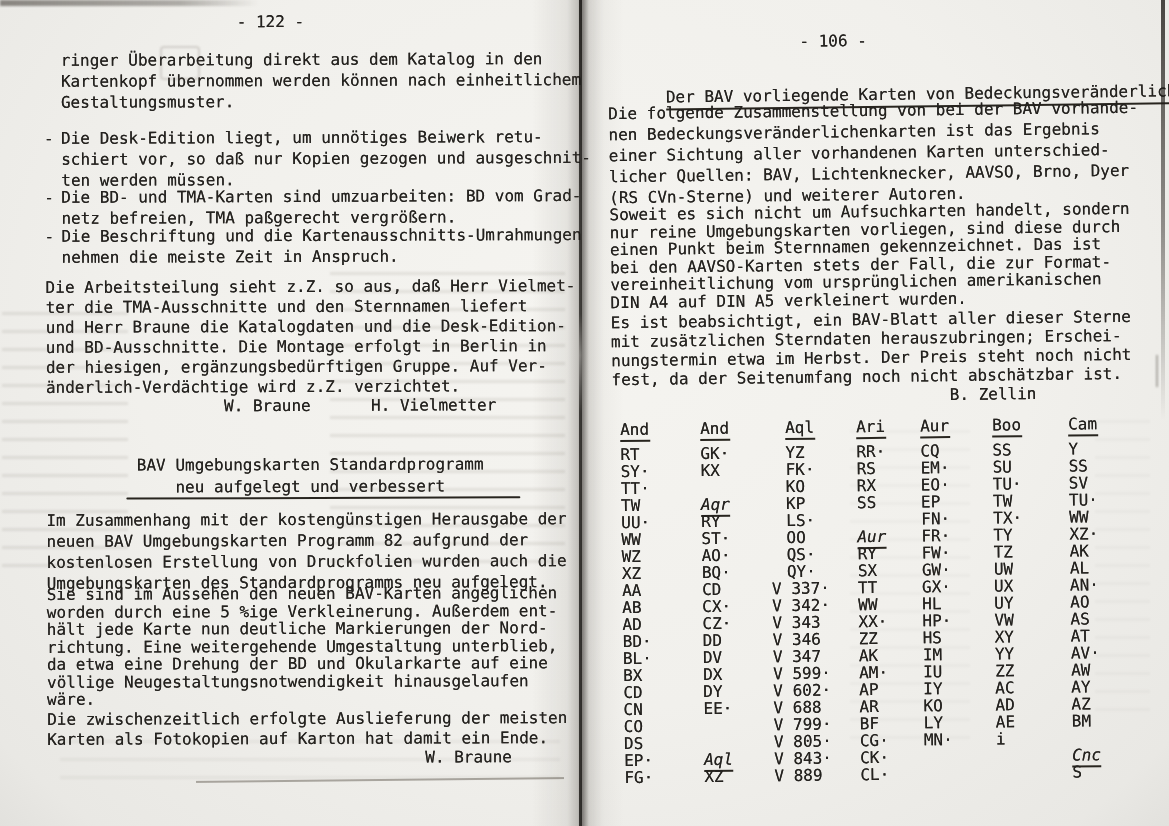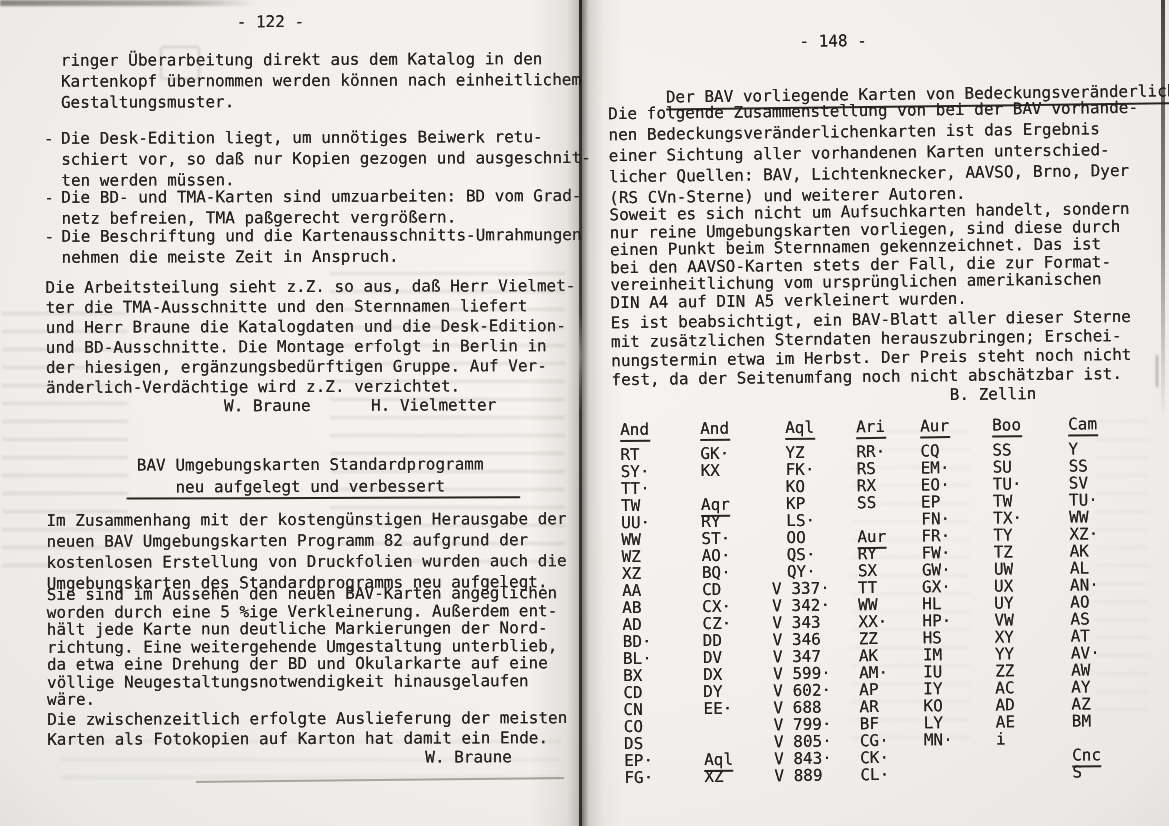--- a/index.html
+++ b/index.html
@@ -16,21 +16,21 @@
   .tw{font-size:16px;white-space:pre;text-shadow:0 0 0.5px rgba(36,34,31,0.85);}
   .blk{position:absolute;}
   .line{position:relative;}
   .dash{position:absolute;left:-17px;top:0;}
   .heading-wrap{position:absolute;text-align:center;}
   .rule{position:absolute;background:#28251f;height:2px;border-radius:1px;}
   .u{border-bottom:2px solid #28251f;padding-bottom:2px;}
   .col{position:absolute;}
   .colhdr span{border-bottom:2px solid #28251f;padding:0 1px 1px 0;}
   .cell{height:17px;line-height:17px;font-size:16px;white-space:pre;text-shadow:0 0 0.5px rgba(36,34,31,0.85);}
-  .cell .sub{border-bottom:2px solid #28251f;padding-bottom:1px;}
+  .cell .sub{border-bottom:2px solid #28251f;padding-bottom:1px;font-style:italic;}
   .vshift{margin-left:-15px;}
   
   .gutter{
     position:absolute;left:532px;top:0;width:92px;height:826px;pointer-events:none;
     background:linear-gradient(90deg,
       rgba(90,85,78,0) 0%, rgba(90,85,78,0.10) 38%, rgba(70,65,58,0.28) 50%,
       rgba(38,34,30,0.55) 55%, rgba(90,85,78,0.20) 62%, rgba(90,85,78,0.04) 78%, rgba(90,85,78,0) 100%);
     filter:blur(0.4px);
   }
   .gutter-line{
@@ -84,21 +84,21 @@
         <div class="heading-wrap tw" style="left: 60px; top: 454px; width: 500px; line-height: 22px;"><div class="line">BAV Umgebungskarten Standardprogramm</div><div class="line">neu aufgelegt und verbessert</div></div>
         <div class="rule" style="left: 126px; top: 497px; width: 394px;"></div>
         <div class="blk tw" style="left: 46px; top: 509px; line-height: 21px;"><div class="line">Im Zusammenhang mit der kostengünstigen Herausgabe der</div><div class="line">neuen BAV Umgebungskarten Programm 82 aufgrund der</div><div class="line">kostenlosen Erstellung von Druckfolien wurden auch die</div><div class="line">Umgebungskarten des Standardprogramms neu aufgelegt.</div></div>
         <div class="blk tw" style="left: 46px; top: 585px; line-height: 17.5px;"><div class="line">Sie sind im Aussehen den neuen BAV-Karten angeglichen</div><div class="line">worden durch eine 5 %ige Verkleinerung. Außerdem ent-</div><div class="line">hält jede Karte nun deutliche Markierungen der Nord-</div><div class="line">richtung. Eine weitergehende Umgestaltung unterblieb,</div><div class="line">da etwa eine Drehung der BD und Okularkarte auf eine</div><div class="line">völlige Neugestaltungsnotwendigkeit hinausgelaufen</div><div class="line">wäre.</div></div>
         <div class="blk tw" style="left: 46px; top: 709px; line-height: 20px;"><div class="line">Die zwischenzeitlich erfolgte Auslieferung der meisten</div><div class="line">Karten als Fotokopien auf Karton hat damit ein Ende.</div></div>
         <div class="blk tw" style="left: 424px; top: 748px;">W. Braune</div>
       </div>
   </div>
 
   <div class="page page-right">
-    <div class="blk tw" style="left:804px;top:31px;">- 148 -</div>
+    <div class="blk tw" style="left:804px;top:31px;">- 106 -</div>
     <div class="blk tw" style="left:612px;top:66px;">
       <span class="u">Der BAV vorliegende Karten von Bedeckungsveränderlichen</span>
     </div>
     <div id="right-paras">
         <div class="blk tw" style="left: 612px; top: 100px; line-height: 21px;"><div class="line">Die folgende Zusammenstellung von bei der BAV vorhande-</div><div class="line">nen Bedeckungsveränderlichenkarten ist das Ergebnis</div><div class="line">einer Sichtung aller vorhandenen Karten unterschied-</div><div class="line">licher Quellen: BAV, Lichtenknecker, AAVSO, Brno, Dyer</div><div class="line">(RS CVn-Sterne) und weiterer Autoren.</div></div>
         <div class="blk tw" style="left: 612px; top: 203px; line-height: 17.5px;"><div class="line">Soweit es sich nicht um Aufsuchkarten handelt, sondern</div><div class="line">nur reine Umgebungskarten vorliegen, sind diese durch</div><div class="line">einen Punkt beim Sternnamen gekennzeichnet. Das ist</div><div class="line">bei den AAVSO-Karten stets der Fall, die zur Format-</div><div class="line">vereinheitlichung vom ursprünglichen amerikanischen</div><div class="line">DIN A4 auf DIN A5 verkleinert wurden.</div></div>
         <div class="blk tw" style="left: 612px; top: 310px; line-height: 19px;"><div class="line">Es ist beabsichtigt, ein BAV-Blatt aller dieser Sterne</div><div class="line">mit zusätzlichen Sterndaten herauszubringen; Erschei-</div><div class="line">nungstermin etwa im Herbst. Der Preis steht noch nicht</div><div class="line">fest, da der Seitenumfang noch nicht abschätzbar ist.</div></div>
       </div>
     <div class="blk tw" style="left:950px;top:386px;">B. Zellin</div>
     <div id="star-table">

